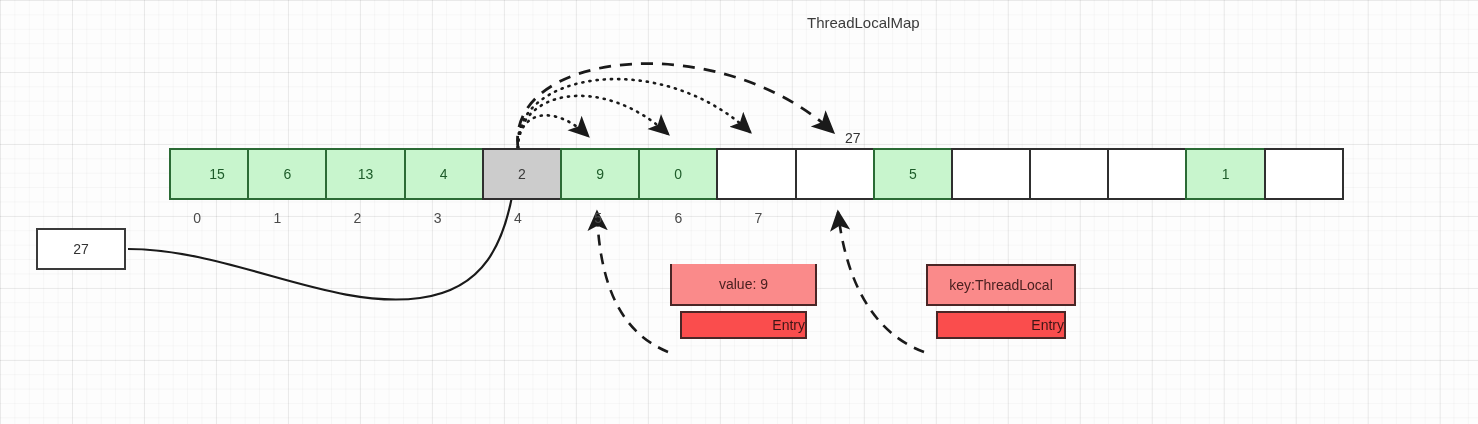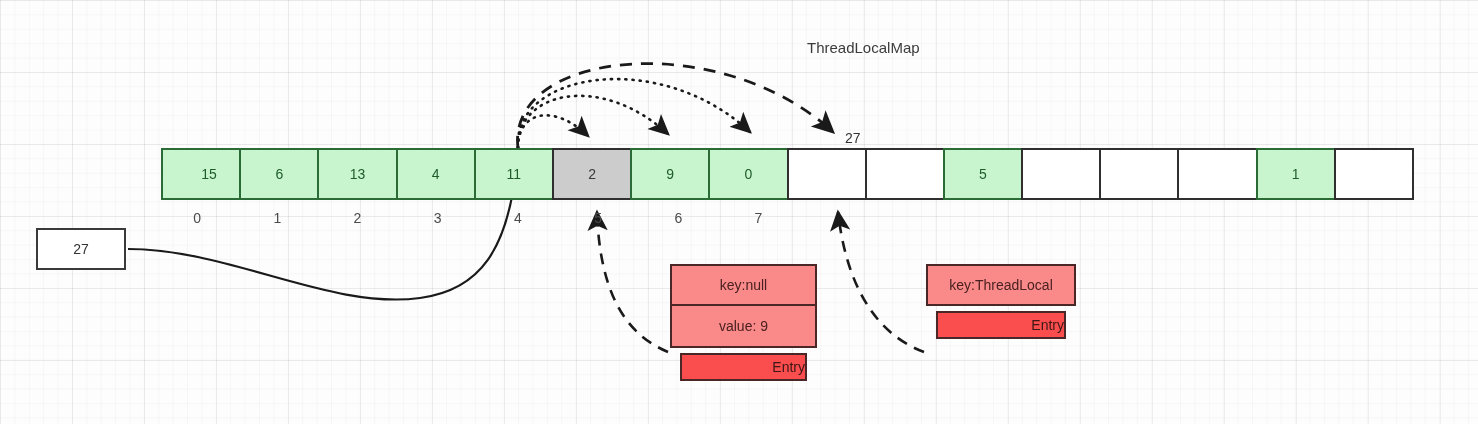--- a/index.html
+++ b/index.html
@@ -48,21 +48,21 @@
     box-sizing: border-box;
     border: 2px solid #2f2f2f;
     margin-left: -2px;
     display: flex;
     align-items: center;
     justify-content: center;
     font-size: 14px;
     background: #ffffff;
     color: #333;
   }
-  .array-cell:first-child { margin-left: 4px; padding-left: 16px; }
+  .array-cell:first-child { margin-left: 12px; padding-left: 16px; }
   .array-cell.green {
     background: #c8f5cd;
     border-color: #2b6b35;
     color: #1e5c2a;
   }
   .array-cell.gray {
     background: #cccccc;
     border-color: #2f2f2f;
     color: #3a3a3a;
   }
@@ -119,21 +119,21 @@
     position: absolute;
     font-size: 14px;
     color: #333;
   }
 </style>
 </head>
 <body>
 
 <div id="canvas">
 
-  <div class="title-label" style="left:807px; top:39px;text-align:right;">ThreadLocalMap</div>
+  <div class="title-label" style="left:807px; top:14px;text-align:right;">ThreadLocalMap</div>
 
   <svg id="arrow-layer" viewBox="0 0 1478 424" xmlns="http://www.w3.org/2000/svg">
     <defs>
       <marker id="ah" markerWidth="9" markerHeight="9" refX="7.2" refY="4.5" orient="auto" markerUnits="strokeWidth">
         <path d="M0,0.6 L8.2,4.5 L0,8.4 L1.9,4.5 Z" fill="#1a1a1a"></path>
       </marker>
       <marker id="ah2" markerWidth="9" markerHeight="9" refX="7.2" refY="4.5" orient="auto" markerUnits="strokeWidth">
         <path d="M0,0.6 L8.2,4.5 L0,8.4 L1.9,4.5 Z" fill="#1a1a1a"></path>
       </marker>
     </defs>
@@ -165,23 +165,20 @@
       </div>
       <div class="array-cell green">
         <span>6</span>
       </div>
       <div class="array-cell green">
         <span>13</span>
       </div>
       <div class="array-cell green">
         <span>4</span>
       </div>
-      <div class="array-cell green">
-        <span>11</span>
-      </div>
       <div class="array-cell gray">
         <span>2</span>
       </div>
       <div class="array-cell green">
         <span>9</span>
       </div>
       <div class="array-cell green">
         <span>0</span>
       </div>
       <div class="array-cell">
@@ -215,23 +212,20 @@
       <div class="idx-label" style="left: 237.2px;">1</div>
       <div class="idx-label" style="left: 317.4px;">2</div>
       <div class="idx-label" style="left: 397.6px;">3</div>
       <div class="idx-label" style="left: 477.8px;">4</div>
       <div class="idx-label" style="left: 558px;">5</div>
       <div class="idx-label" style="left: 638.2px;">6</div>
       <div class="idx-label" style="left: 718.4px;">7</div>
     </div>
 
   <div class="entry-group" style="left:670px; top:264px; width:147px;">
-    <div class="entry-kv">
-      <span>key:null</span>
-    </div>
     <div class="entry-kv value-row">
       <span>value: 9</span>
     </div>
     <div class="entry-bar" style="margin:5px 10px 0 10px;">
       <span>Entry</span>
     </div>
   </div>
 
   <div class="entry-group" style="left:926px; top:264px; width:150px;border-radius:32px;">
     <div class="entry-kv">

